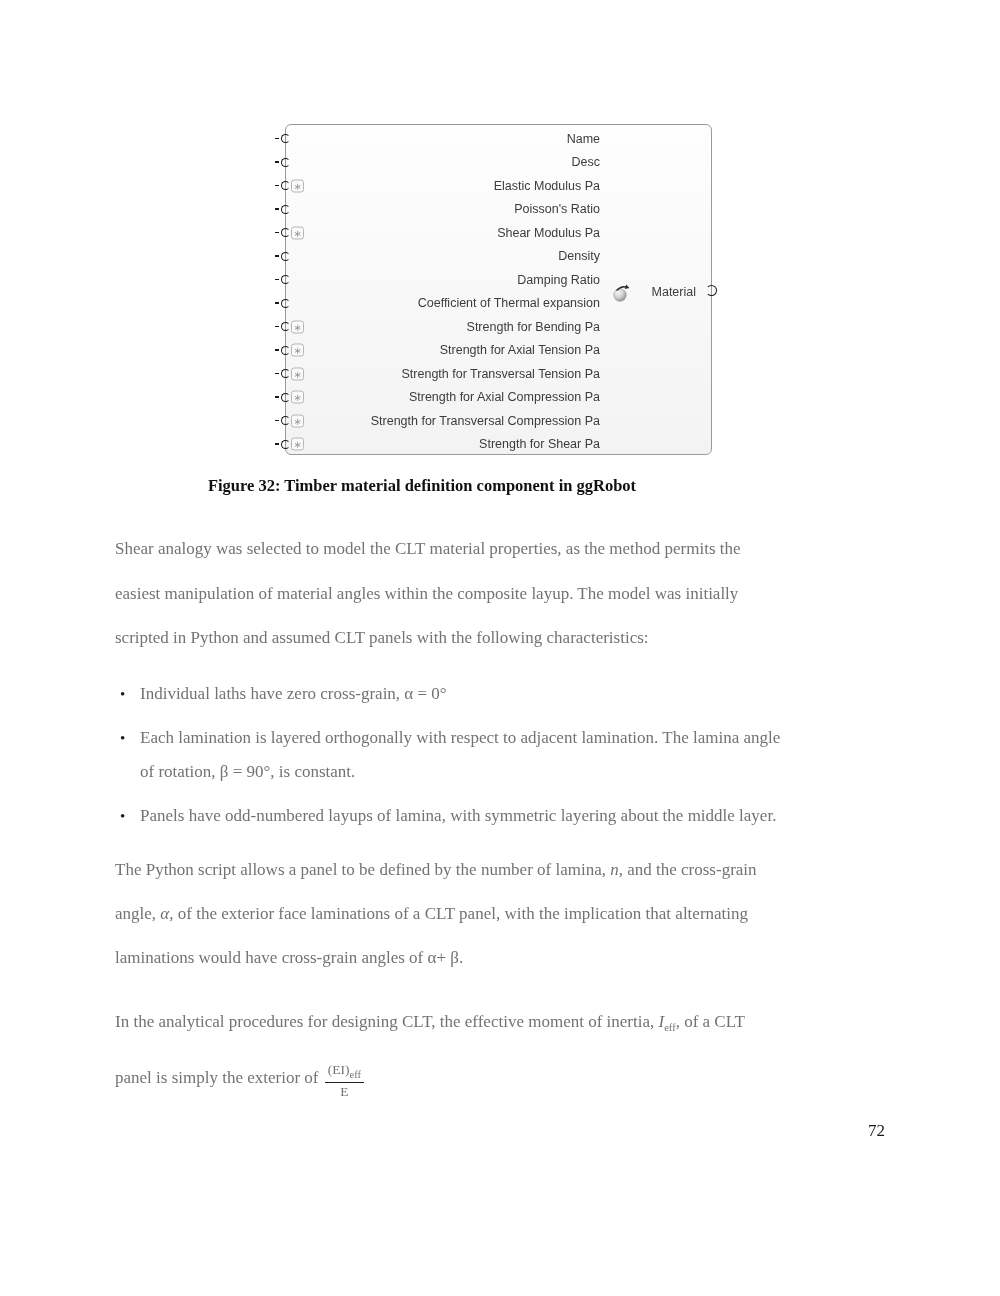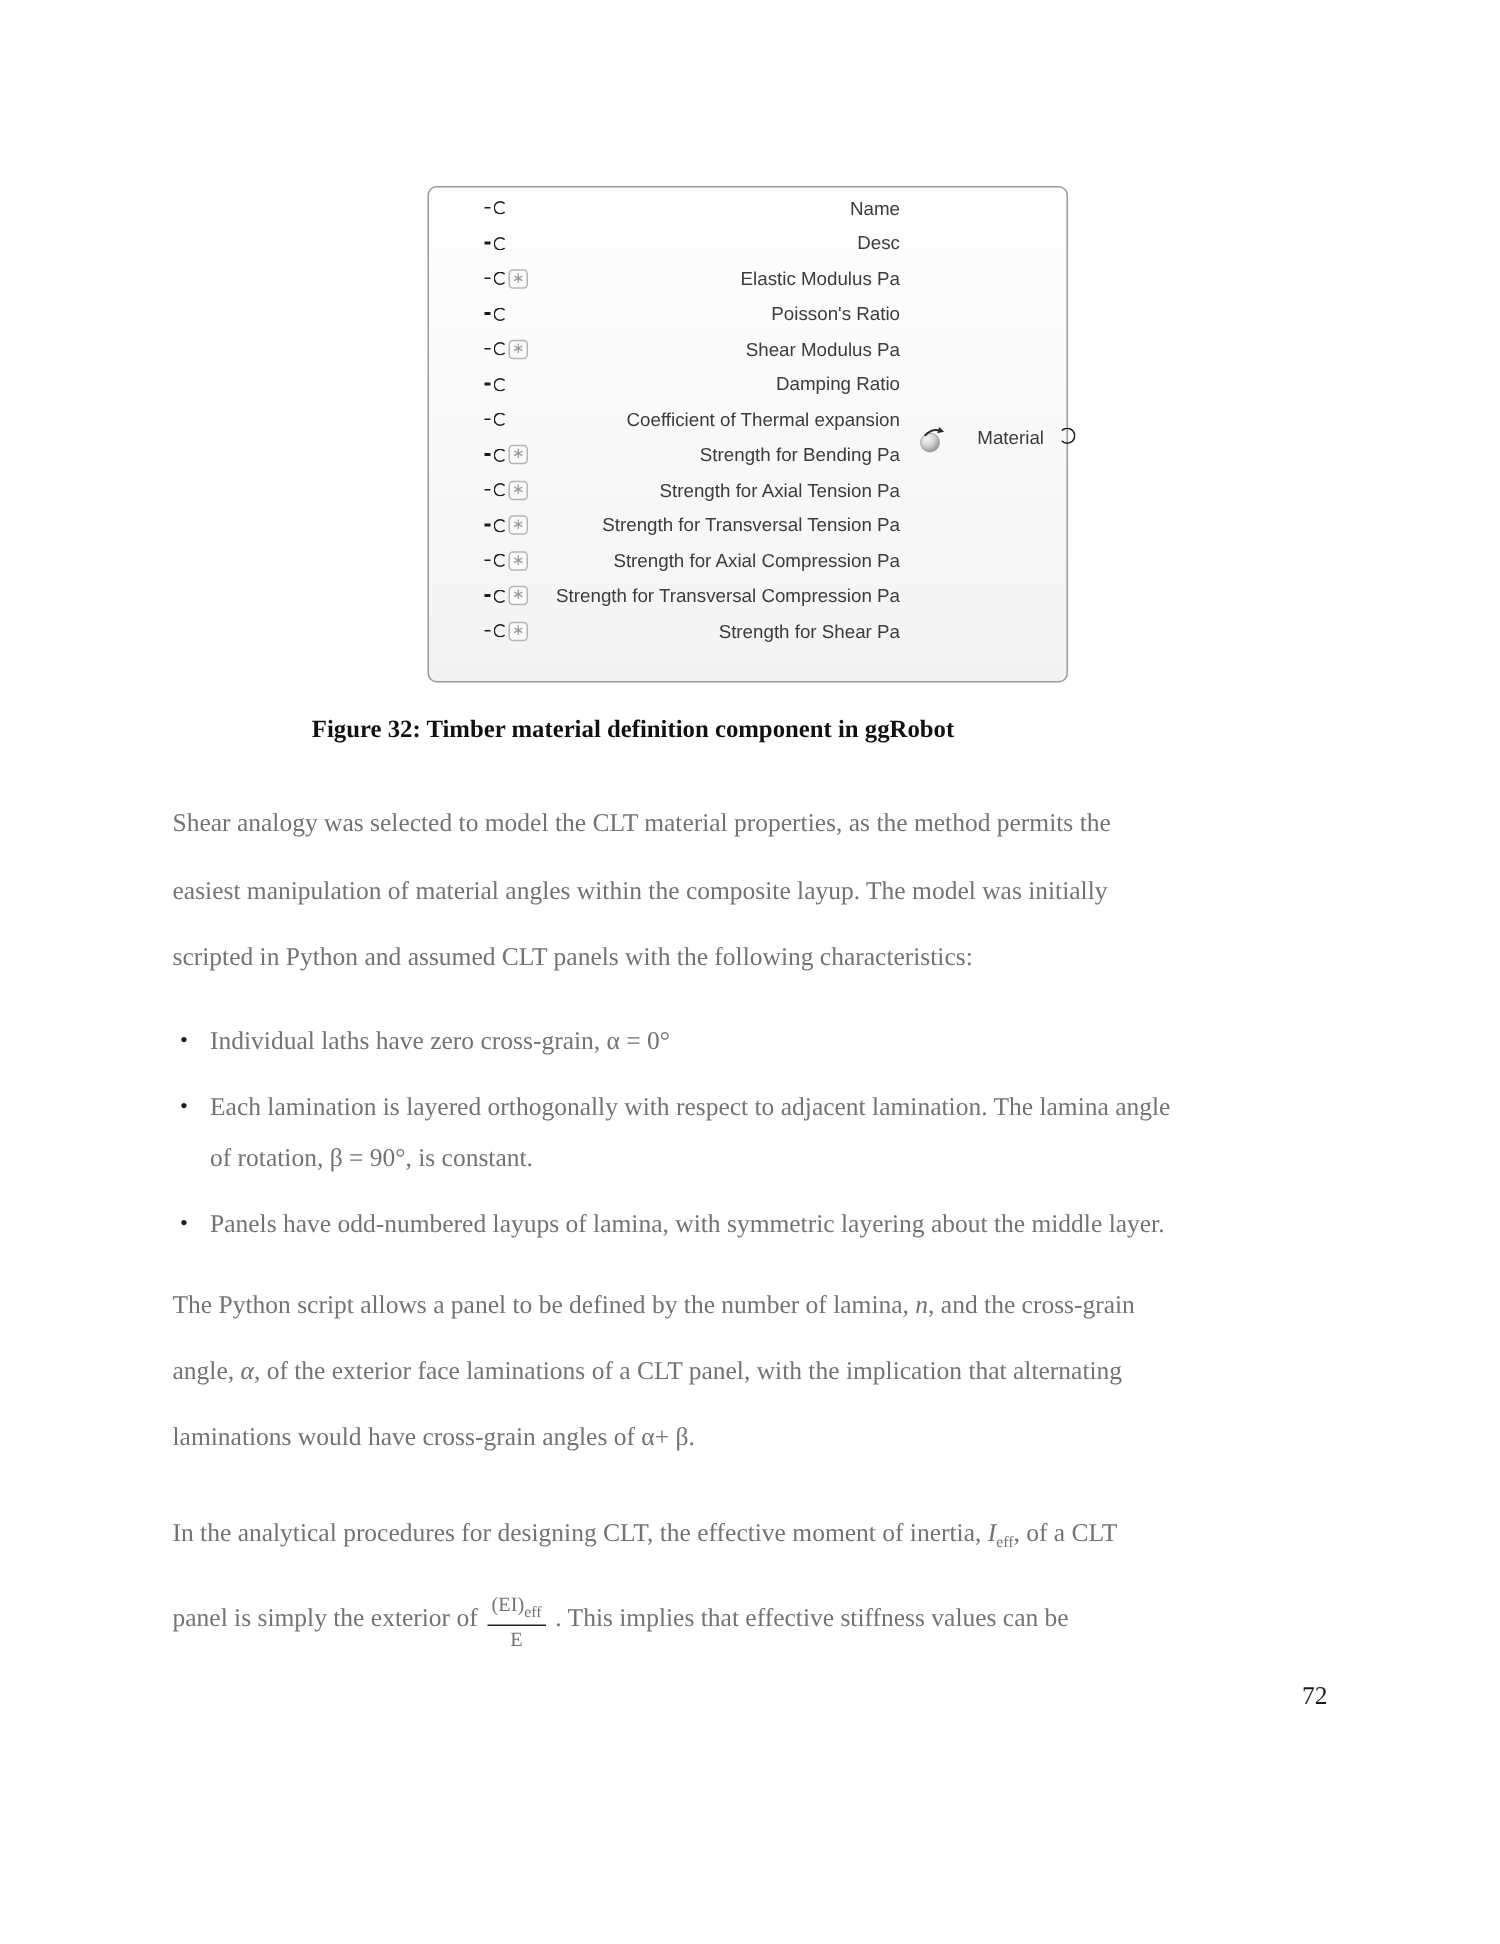--- a/index.html
+++ b/index.html
@@ -6,21 +6,21 @@
   body{
     width:1000px;height:1296px;background:#ffffff;position:relative;
     font-family:"Liberation Serif", serif;color:#1b1b1b;overflow:hidden;
   }
   
   .gh-box{
     position:absolute;left:285px;top:124px;width:427px;height:331px;
     box-sizing:border-box;border:1px solid #9a9a9a;border-radius:6px;
     background:linear-gradient(#fefefe,#f3f3f3);
   }
-  .gh-rows{position:absolute;left:0;top:2px;right:0;margin-left:48px;}
+  .gh-rows{position:absolute;left:0;top:2px;right:0;}
   .gh-row{position:relative;height:23.5px;}
   .gh-label{
     position:absolute;right:111px;top:50%;transform:translateY(-50%);
     white-space:nowrap;font-family:"Liberation Sans",sans-serif;
     font-size:12.5px;color:#3c3c3c;
   }
   .badge{
     position:absolute;left:5px;top:50%;transform:translateY(-50%);
     width:13px;height:13px;box-sizing:border-box;
     border:1px solid #b5b5b5;border-radius:3px;background:#fafafa;
@@ -95,20 +95,24 @@
       <span class="grip"></span>
       <span class="gh-label">Poisson's Ratio</span>
     </div>
     <div class="gh-row">
       <span class="grip"></span>
       <span class="badge">∗</span>
       <span class="gh-label">Shear Modulus Pa</span>
     </div>
     <div class="gh-row">
       <span class="grip"></span>
+      <span class="gh-label">Density</span>
+    </div>
+    <div class="gh-row">
+      <span class="grip"></span>
       <span class="gh-label">Damping Ratio</span>
     </div>
     <div class="gh-row">
       <span class="grip"></span>
       <span class="gh-label">Coefficient of Thermal expansion</span>
     </div>
     <div class="gh-row">
       <span class="grip"></span>
       <span class="badge">∗</span>
       <span class="gh-label">Strength for Bending Pa</span>
@@ -173,15 +177,15 @@
 <div class="line bullet-line" style="top:762px">of rotation, β = 90°, is constant.</div>
 
 <div class="dot" style="top:808px">•</div>
 <div class="line bullet-line" style="top:806px">Panels have odd-numbered layups of lamina, with symmetric layering about the middle layer.</div>
 
 <div class="line" style="top:860px"><span>The Python script allows a panel to be defined by the number of lamina, </span><i>n</i><span>, and the cross-grain</span></div>
 <div class="line" style="top:904px"><span>angle, </span><i>α</i><span>, of the exterior face laminations of a CLT panel, with the implication that alternating</span></div>
 <div class="line" style="top:948px">laminations would have cross-grain angles of α+ β.</div>
 
 <div class="line" style="top:1012px"><span>In the analytical procedures for designing CLT, the effective moment of inertia, </span><i>I</i><sub class="isub">eff</sub><span>, of a CLT</span></div>
-<div class="line" style="top:1062px"><span>panel is simply the exterior of </span><span class="frac"><span class="num"><span>(EI)</span><sub>eff</sub></span><span class="den">E</span></span><span> . This implies that effective stiffness values can be</span></div>
+<div class="line" style="top:1062px"><span>panel is simply the exterior of </span><span class="frac"><span class="num"><span>(EI)</span><sub>eff</sub></span><span class="den">E</span></span></div>
 
 <div class="pagenum">72</div>
 
 </body></html>

